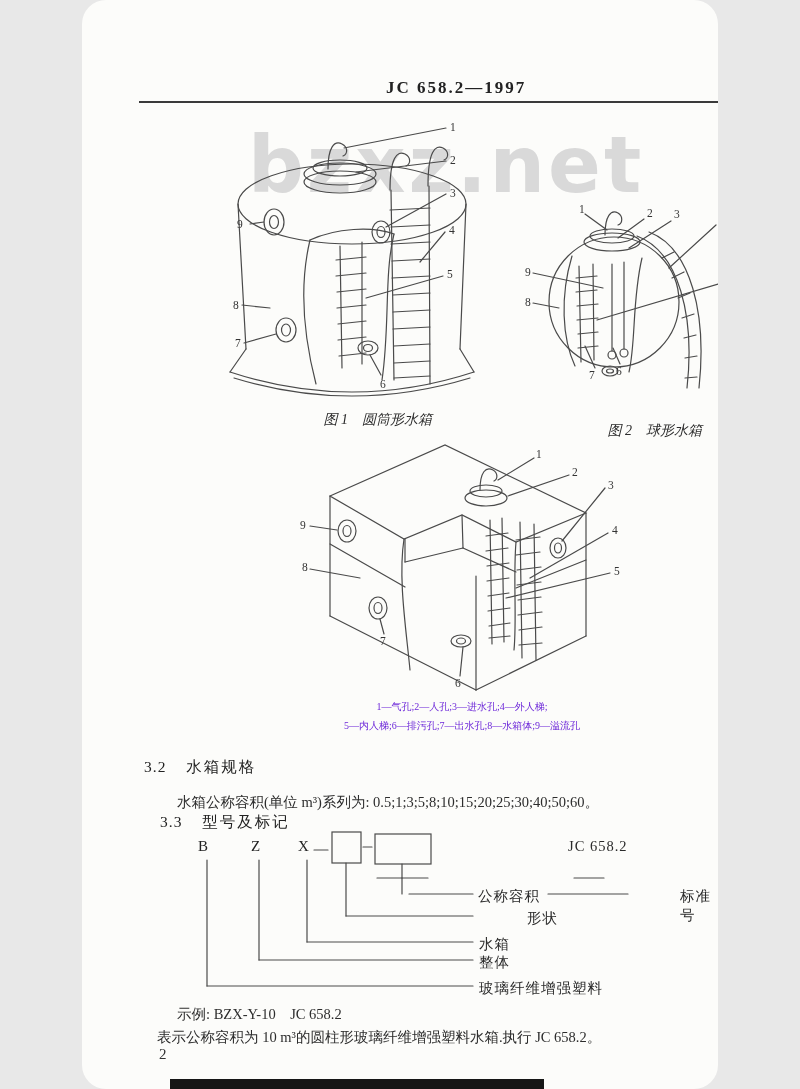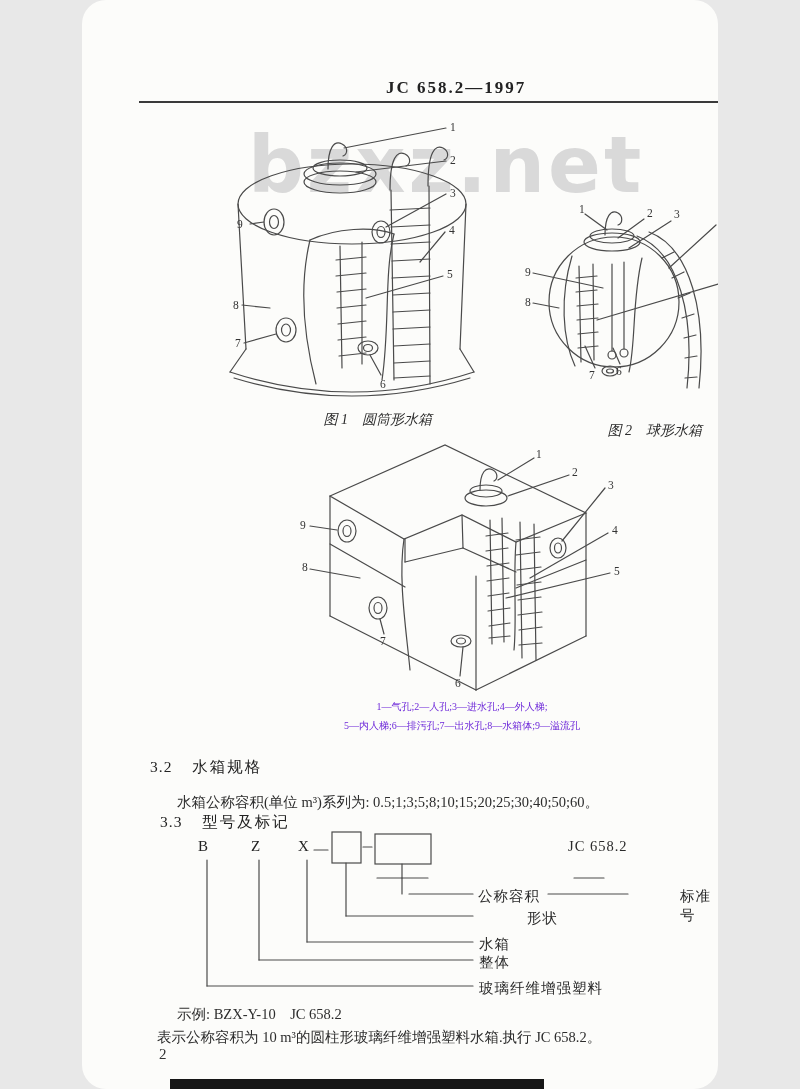--- a/index.html
+++ b/index.html
@@ -261,21 +261,21 @@
     <text x="38" y="133">8</text>
     <text x="116" y="207">7</text>
     <text x="191" y="249">6</text>
   </svg>
 
   <div class="abs legend" style="left:100px;top:697px;width:560px;">
     <div>1—气孔;2—人孔;3—进水孔;4—外人梯;</div>
     <div>5—内人梯;6—排污孔;7—出水孔;8—水箱体;9—溢流孔</div>
   </div>
 
-  <div class="abs secrow" style="left:68px;top:757px;text-align:right;">
+  <div class="abs secrow" style="left:62px;top:757px;text-align:right;">
     <span class="secnum">3.2</span>
     <span class="sectitle">水箱规格</span>
   </div>
   <div class="abs body-text" style="left:95px;top:785px;margin-top:8px;">水箱公称容积(单位 m³)系列为: 0.5;1;3;5;8;10;15;20;25;30;40;50;60。</div>
 
   <div class="abs secrow" style="left:78px;top:812px;text-align:center;">
     <span class="secnum">3.3</span>
     <span class="sectitle">型号及标记</span>
   </div>
 

